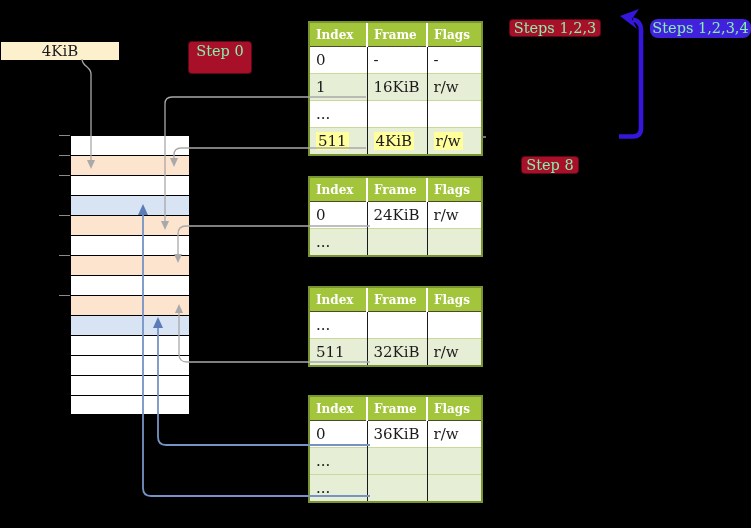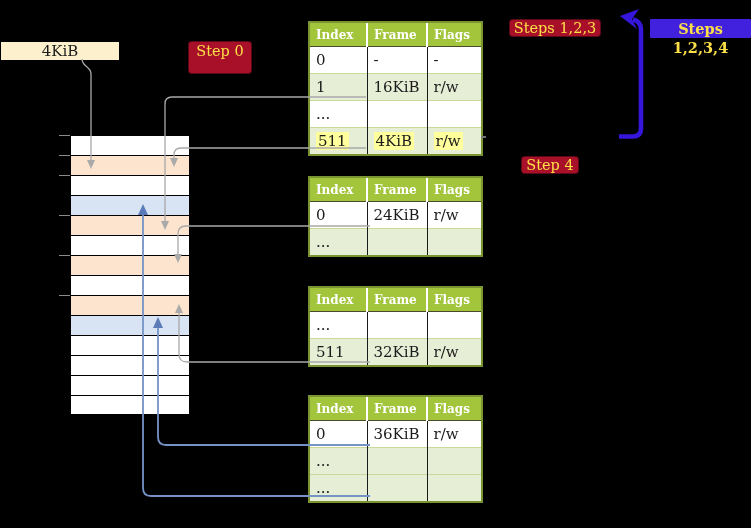--- a/index.html
+++ b/index.html
@@ -7,25 +7,25 @@
     position:relative;width:751px;height:528px;background:#000;overflow:hidden;
     font-family:"DejaVu Serif","Liberation Serif",serif;
   }
   
   .frame-label{
     position:absolute;left:1px;top:42px;width:118px;height:18px;line-height:18px;
     background:var(--c-frame_label_bg);color:#1b1b1b;text-align:center;font-size:15px;
   }
   
   .badge{
-    position:absolute;color:#fde047;font-size:14.5px;text-align:center;
+    position:absolute;color:#86efac;font-size:14.5px;text-align:center;
     border-radius:4px;box-sizing:border-box;border:1px solid rgba(0,0,0,.45);
   }
   .badge.red{background:var(--c-badge_red);}
-  .badge.blue{background:var(--c-badge_blue);border-radius:1px;border:none;font-weight:bold;}
+  .badge.blue{background:var(--c-badge_blue);border-radius:8px;border:none;}
   #badge-step0{left:188px;top:41px;width:64px;height:33px;line-height:19px;}
   #badge-steps123{left:509px;top:19px;width:92px;height:18px;line-height:17px;}
   #badge-steps1234{left:650px;top:19px;width:101px;height:19px;line-height:19px;}
   #badge-step4{left:521px;top:156px;width:58px;height:18px;line-height:17px;}
   
   .memory{position:absolute;left:70px;top:135px;width:120px;}
   .mem-row{height:20px;box-sizing:border-box;border:1px solid #000;border-bottom:none;}
   .mem-row:last-child{border-bottom:1px solid #000;}
   .tick{position:absolute;left:59px;width:11px;height:1px;background:#8a8a8a;}
   
@@ -64,21 +64,21 @@
 </head>
 <body>
 
 <div class="canvas">
 
   <div class="frame-label">4KiB</div>
 
   <div class="badge red" id="badge-step0">Step 0</div>
   <div class="badge red" id="badge-steps123">Steps 1,2,3</div>
   <div class="badge blue" id="badge-steps1234">Steps 1,2,3,4</div>
-  <div class="badge red" id="badge-step4">Step 4</div>
+  <div class="badge red" id="badge-step4">Step 8</div>
 
   <div class="memory" id="memory">
       <div class="mem-row" style="background: rgb(255, 255, 255);"></div>
       <div class="mem-row" style="background: rgb(252, 228, 207);"></div>
       <div class="mem-row" style="background: rgb(255, 255, 255);"></div>
       <div class="mem-row" style="background: rgb(216, 227, 243);"></div>
       <div class="mem-row" style="background: rgb(252, 228, 207);"></div>
       <div class="mem-row" style="background: rgb(255, 255, 255);"></div>
       <div class="mem-row" style="background: rgb(252, 228, 207);"></div>
       <div class="mem-row" style="background: rgb(255, 255, 255);"></div>

